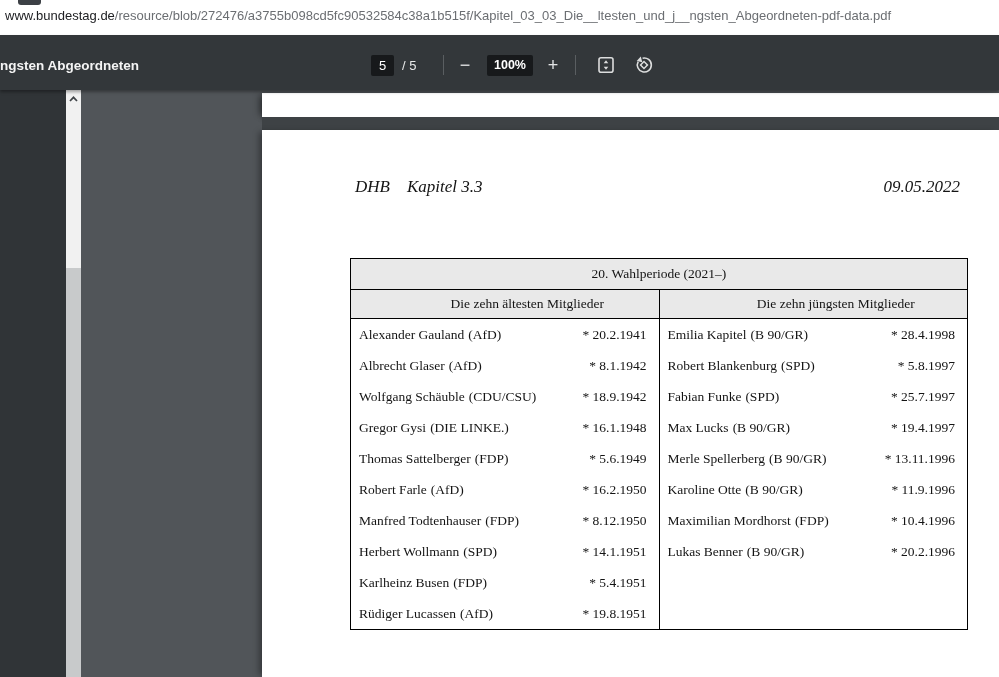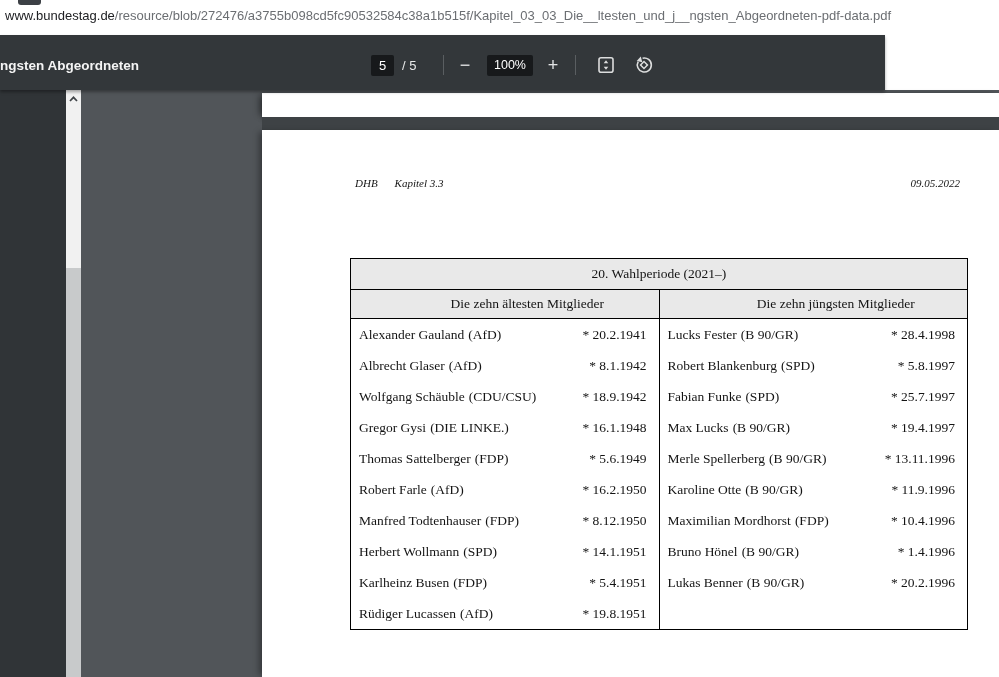--- a/index.html
+++ b/index.html
@@ -8,55 +8,55 @@
 
   
   .urlbar{position:absolute;left:0;top:0;width:877px;height:35px;background:#ffffff;}
   .tab-fragment{position:absolute;left:18px;top:0;width:23px;height:5px;background:#3c4045;
                 border-radius:0 0 3px 3px;}
   .urltext{position:absolute;left:5px;top:8px;font-size:13px;white-space:nowrap;}
   .url-domain{color:#202124;}
   .url-path{color:#6b6e72;}
 
   
-  .toolbar{position:absolute;left:0;top:35px;width:885px;height:55px;background:#33373a;
+  .toolbar{position:absolute;left:0;top:35px;width:999px;height:55px;background:#33373a;
            box-shadow:0 2px 3px rgba(0,0,0,.35);z-index:5;}
   .tb-title{position:absolute;left:0;top:20px;height:21px;line-height:21px;color:#f4f4f4;
             font-size:13.5px;font-weight:bold;white-space:nowrap;}
   .page-box{position:absolute;left:371px;top:20px;width:23px;height:21px;background:#17191b;
             color:#fff;font-size:13px;text-align:center;line-height:21px;border-radius:2px;}
   .page-total{position:absolute;left:402px;top:20px;height:21px;line-height:21px;
               color:#e8e9e9;font-size:13px;}
   .tb-sep{position:absolute;top:20px;width:1px;height:20px;background:#5a5e61;}
   .sep1{left:443px;} .sep2{left:575px;}
   .tb-btn{position:absolute;top:20px;width:20px;height:21px;line-height:20px;text-align:center;
           color:#e3e4e5;font-size:18px;cursor:default;}
   .btn-minus{left:455px;} .btn-plus{left:543px;}
   .zoom-box{position:absolute;left:487px;top:20px;width:46px;height:21px;background:#17191b;
-            color:#fff;font-size:12.5px;text-align:center;line-height:21px;border-radius:2px;}
+            color:#fff;font-size:12.5px;text-align:center;line-height:21px;border-radius:2px;font-weight:bold;}
   .tb-icon{position:absolute;top:20px;width:20px;height:20px;}
   .icon-fit{left:596px;} .icon-rotate{left:634px;}
 
   
   .sidebar{position:absolute;left:0;top:90px;width:66px;height:587px;background:#303437;}
   .vtrack{position:absolute;left:66px;top:90px;width:15px;height:587px;background:#f1f1f1;}
   .vup{position:absolute;left:66px;top:92px;width:15px;height:14px;background:#f1f1f1;}
   .vthumb{position:absolute;left:66px;top:268px;width:15px;height:409px;background:#c8cacb;}
   .viewer{position:absolute;left:81px;top:90px;width:918px;height:587px;background:#515559;}
 
   .page-prev{position:absolute;left:181px;top:3px;width:737px;height:24px;background:#ffffff;
              box-shadow:-5px 0 6px -2px rgba(0,0,0,.35),0 3px 5px -1px rgba(0,0,0,.4);}
   .page-gap{position:absolute;left:181px;top:27px;width:737px;height:13px;background:#3e4245;}
   .page{position:absolute;left:181px;top:40px;width:737px;height:547px;background:#ffffff;
         box-shadow:-5px 0 6px -2px rgba(0,0,0,.35);
         font-family:"Liberation Serif",serif;color:#141414;}
 
   
   .doc-header{position:absolute;left:93px;right:39px;top:47px;display:flex;
-              justify-content:space-between;font-style:italic;font-size:11px;align-items:center;}
+              justify-content:space-between;font-style:italic;font-size:17px;align-items:center;}
   .dh-left{display:flex;gap:17px;white-space:nowrap;}
 
   .dtable{position:absolute;left:88px;top:128px;width:616px;border:1.5px solid #000;
           font-size:13.5px;background:#fff;}
   .tcaption{height:30px;line-height:30px;text-align:center;background:#e9e9e9;
             border-bottom:1px solid #000;}
   .theader{display:flex;background:#e9e9e9;border-bottom:1px solid #000;}
   .thcell{flex:1 1 50%;height:28px;line-height:28px;text-align:center;margin-left:45px;}
   .thcell.first{border-right:1px solid #000;}
   .tbody{display:flex;}
@@ -173,21 +173,21 @@
                 <span class="cell-born">* 5.4.1951</span>
               </div>
             <div class="trow">
                 <span><span class="nm">Rüdiger Lucassen</span><span class="pt">(AfD)</span></span>
                 <span class="cell-born">* 19.8.1951</span>
               </div>
           </div>
 
           <div class="tcol">
             <div class="trow">
-                <span><span class="nm">Lucks Fester</span><span class="pt">(B 90/GR)</span></span>
+                <span><span class="nm">Emilia Kapitel</span><span class="pt">(B 90/GR)</span></span>
                 <span class="cell-born">* 28.4.1998</span>
               </div>
             <div class="trow">
                 <span><span class="nm">Robert Blankenburg</span><span class="pt">(SPD)</span></span>
                 <span class="cell-born">* 5.8.1997</span>
               </div>
             <div class="trow">
                 <span><span class="nm">Fabian Funke</span><span class="pt">(SPD)</span></span>
                 <span class="cell-born">* 25.7.1997</span>
               </div>
@@ -201,24 +201,20 @@
               </div>
             <div class="trow">
                 <span><span class="nm">Karoline Otte</span><span class="pt">(B 90/GR)</span></span>
                 <span class="cell-born">* 11.9.1996</span>
               </div>
             <div class="trow">
                 <span><span class="nm">Maximilian Mordhorst</span><span class="pt">(FDP)</span></span>
                 <span class="cell-born">* 10.4.1996</span>
               </div>
             <div class="trow">
-                <span><span class="nm">Bruno Hönel</span><span class="pt">(B 90/GR)</span></span>
-                <span class="cell-born">* 1.4.1996</span>
-              </div>
-            <div class="trow">
                 <span><span class="nm">Lukas Benner</span><span class="pt">(B 90/GR)</span></span>
                 <span class="cell-born">* 20.2.1996</span>
               </div>
           </div>
 
         </div>
       </div>
 
     </div>
   </div>

